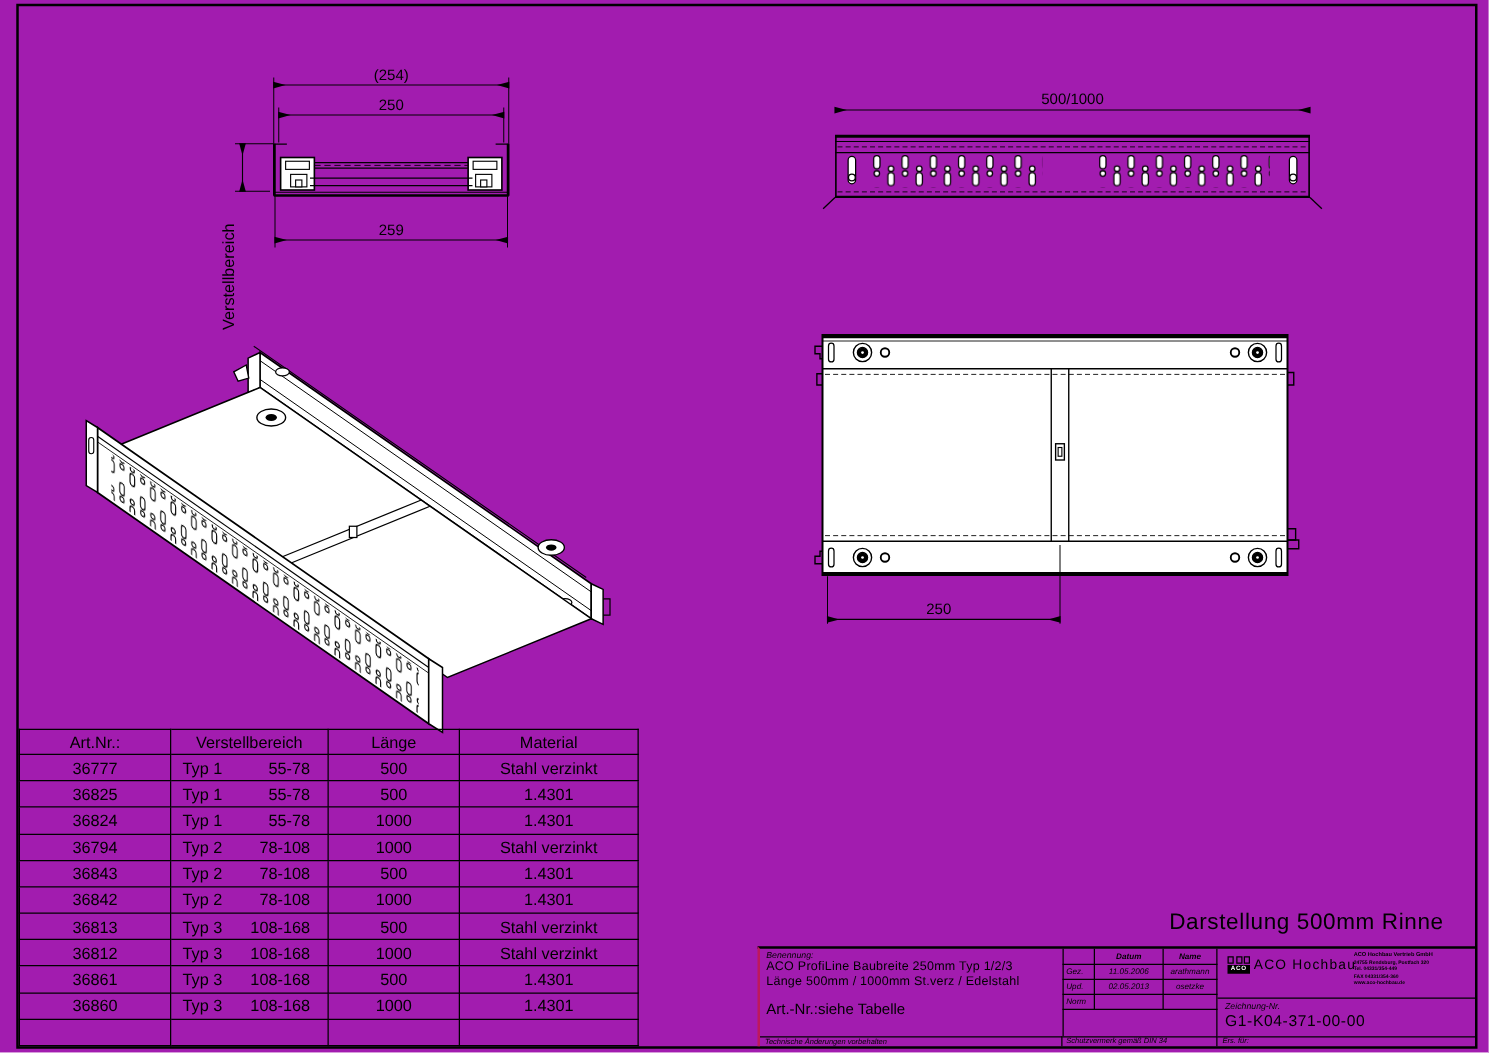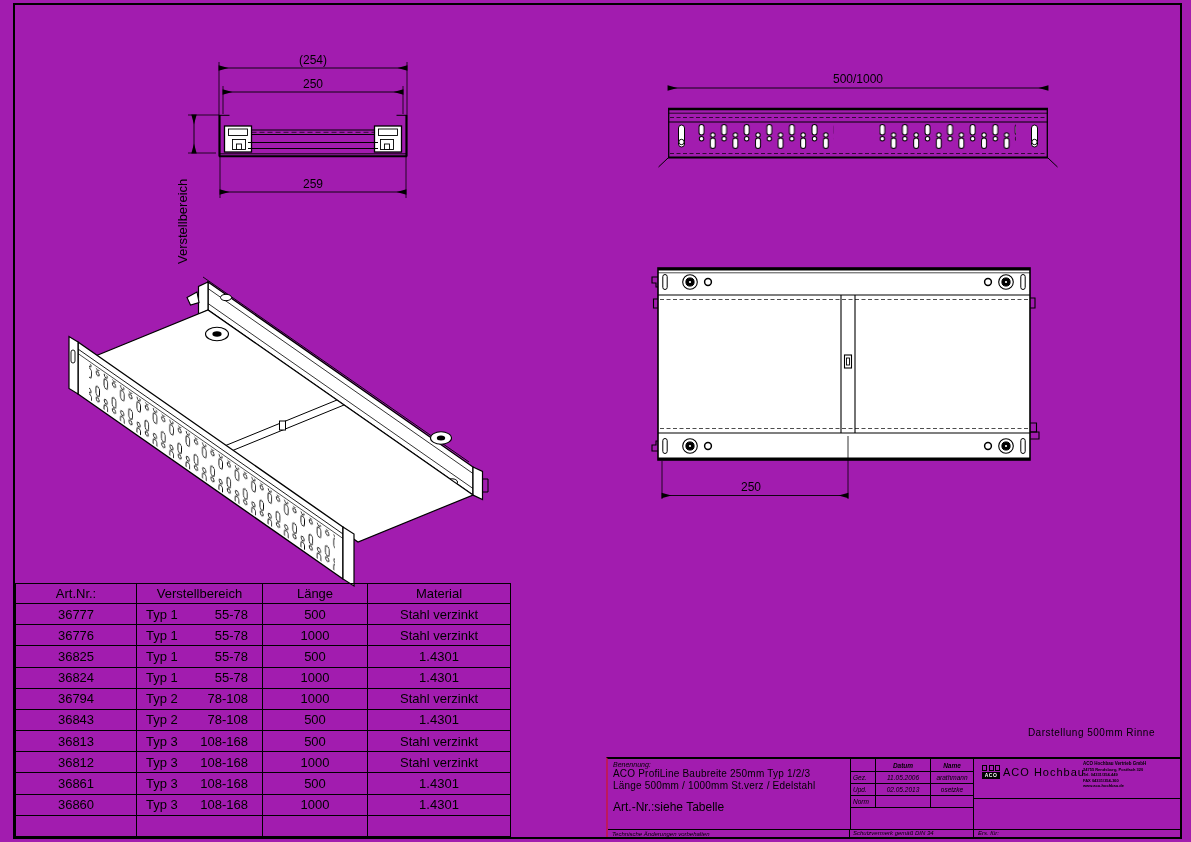--- a/index.html
+++ b/index.html
@@ -6,21 +6,21 @@
   .sheet{position:relative;width:1191px;height:842px;background:#a21caf;overflow:hidden;
          font-family:"Liberation Sans",sans-serif;color:#000;}
   .frame{position:absolute;left:13px;top:3px;right:9px;bottom:3px;border:2px solid #000;}
   .view{position:absolute;}
   svg text{font-family:"Liberation Sans",sans-serif;fill:#000;}
   .dt{font-size:12px;}
   .vlab{font-size:13px;}
 
   
   .caption{position:absolute;left:860px;top:722px;width:280px;text-align:right;
-           font-size:10px;letter-spacing:0.5px;}
+           font-size:18px;letter-spacing:0.5px;}
 
   
   table.parts{position:absolute;left:0px;top:578px;width:495px;height:254px;
               border-collapse:collapse;table-layout:fixed;font-size:13px;}
   table.parts col.c1{width:121px}table.parts col.c2{width:126px}
   table.parts col.c3{width:105px}table.parts col.c4{width:143px}
   table.parts th,table.parts td{border:1.5px solid #000;padding:0 2px;height:18px;
               text-align:center;font-weight:normal;white-space:nowrap;overflow:hidden;margin-left:19px;}
   table.parts thead th{height:19px;}
   table.parts td.c-ver{text-align:left;padding-left:9px;}
@@ -275,26 +275,20 @@
     </thead>
     <tbody>
 
         <tr>
           <td class="c-art">36777</td>
           <td class="c-ver"><span class="typ">Typ 1</span><span class="ber">55-78</span></td>
           <td class="c-len">500</td>
           <td class="c-mat">Stahl verzinkt</td>
         </tr>
 
-        <tr>
-          <td class="c-art">36776</td>
-          <td class="c-ver"><span class="typ">Typ 1</span><span class="ber">55-78</span></td>
-          <td class="c-len">1000</td>
-          <td class="c-mat">Stahl verzinkt</td>
-        </tr>
 
         <tr>
           <td class="c-art">36825</td>
           <td class="c-ver"><span class="typ">Typ 1</span><span class="ber">55-78</span></td>
           <td class="c-len">500</td>
           <td class="c-mat">1.4301</td>
         </tr>
 
         <tr>
           <td class="c-art">36824</td>
@@ -311,20 +305,26 @@
           <td class="c-mat">Stahl verzinkt</td>
         </tr>
 
         <tr>
           <td class="c-art">36843</td>
           <td class="c-ver"><span class="typ">Typ 2</span><span class="ber">78-108</span></td>
           <td class="c-len">500</td>
           <td class="c-mat">1.4301</td>
         </tr>
 
+        <tr>
+          <td class="c-art">36842</td>
+          <td class="c-ver"><span class="typ">Typ 2</span><span class="ber">78-108</span></td>
+          <td class="c-len">1000</td>
+          <td class="c-mat">1.4301</td>
+        </tr>
 
         <tr>
           <td class="c-art">36813</td>
           <td class="c-ver"><span class="typ">Typ 3</span><span class="ber">108-168</span></td>
           <td class="c-len">500</td>
           <td class="c-mat">Stahl verzinkt</td>
         </tr>
 
         <tr>
           <td class="c-art">36812</td>
@@ -396,17 +396,21 @@
       </div>
       <div class="addr">
 
       <div class="ad">ACO Hochbau Vertrieb GmbH</div>
             <div class="ad">24755 Rendsburg, Postfach 320</div>
             <div class="ad">Tel. 04331/354-449</div>
             <div class="ad">FAX 04331/354-360</div>
             <div class="ad">www.aco-hochbau.de</div>
           </div>
     </div>
+    <div class="tb-zn">
+      <div class="lbl">Zeichnung-Nr.</div>
+      <div class="num">G1-K04-371-00-00</div>
+    </div>
     <div class="tb-ers">Ers. für:</div>
   </div>
 
  </div>
 </div>
 
 </body></html>

